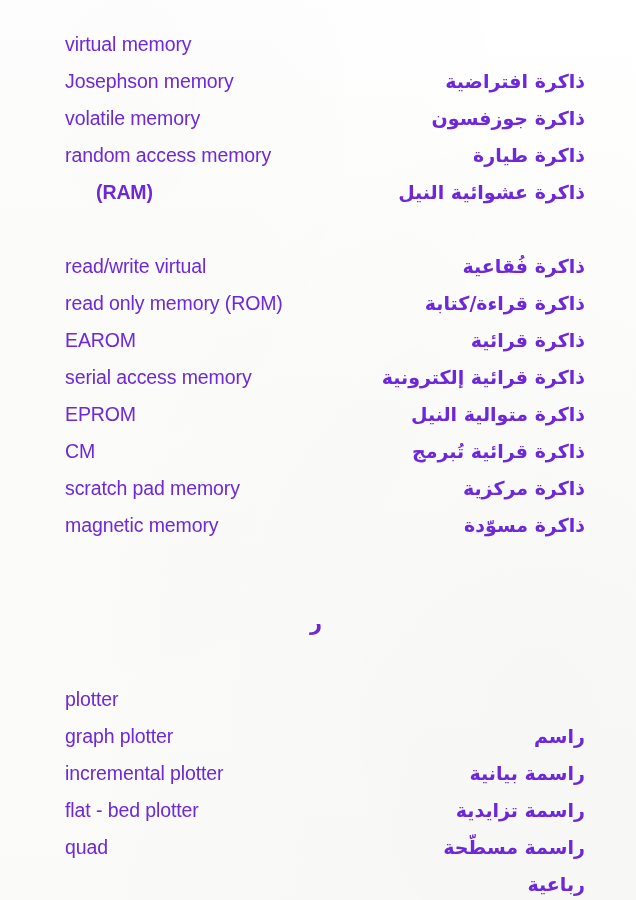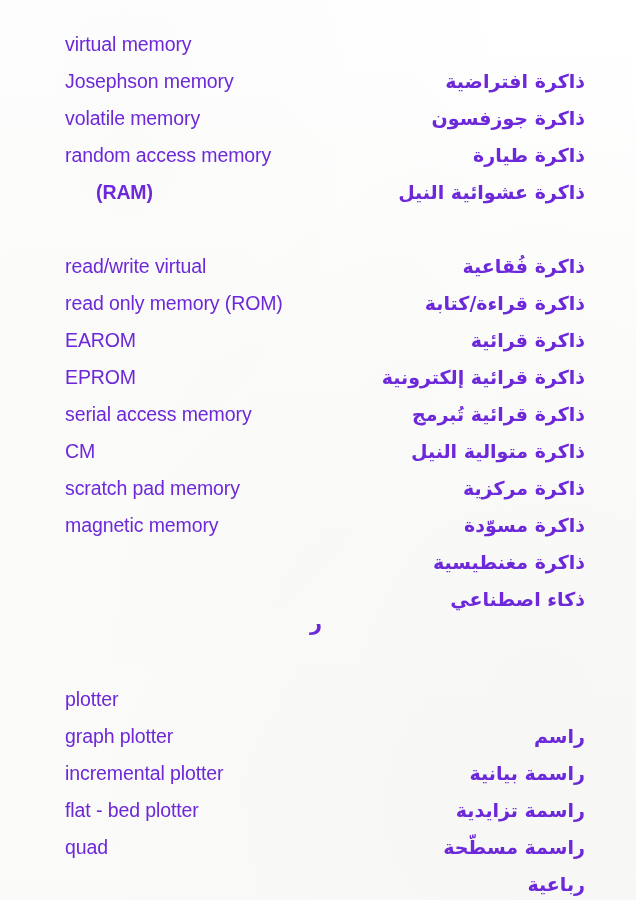--- a/index.html
+++ b/index.html
@@ -125,46 +125,44 @@
         <span class="en">read only memory (ROM)</span>
         <span class="ar">ذاكرة قرائية</span>
       </div>
 
       <div class="entry">
         <span class="en">EAROM</span>
         <span class="ar">ذاكرة قرائية إلكترونية</span>
       </div>
 
       <div class="entry">
+        <span class="en">serial access memory</span>
+        <span class="ar">ذاكرة متوالية النيل</span>
+      </div>
+
+      <div class="entry">
         <span class="en">EPROM</span>
         <span class="ar">ذاكرة قرائية تُبرمج</span>
       </div>
 
       <div class="entry">
-        <span class="en">serial access memory</span>
-        <span class="ar">ذاكرة متوالية النيل</span>
-      </div>
-
-      <div class="entry">
         <span class="en">CM</span>
         <span class="ar">ذاكرة مركزية</span>
       </div>
 
       <div class="entry">
         <span class="en">scratch pad memory</span>
         <span class="ar">ذاكرة مسوّدة</span>
       </div>
 
       <div class="entry">
         <span class="en">magnetic memory</span>
-        <span class="ar">ذاكرة مغنطيسية</span>
-      </div>
-
-      <div class="entry">
-        <span class="ar">ذكاء اصطناعي</span>
+      </div>
+
+      <div class="entry">
       </div>
 
     </div>
 
     <div class="gap"></div>
 
     <div class="section-mark">
       <span class="letter">ر</span>
     </div>
 

